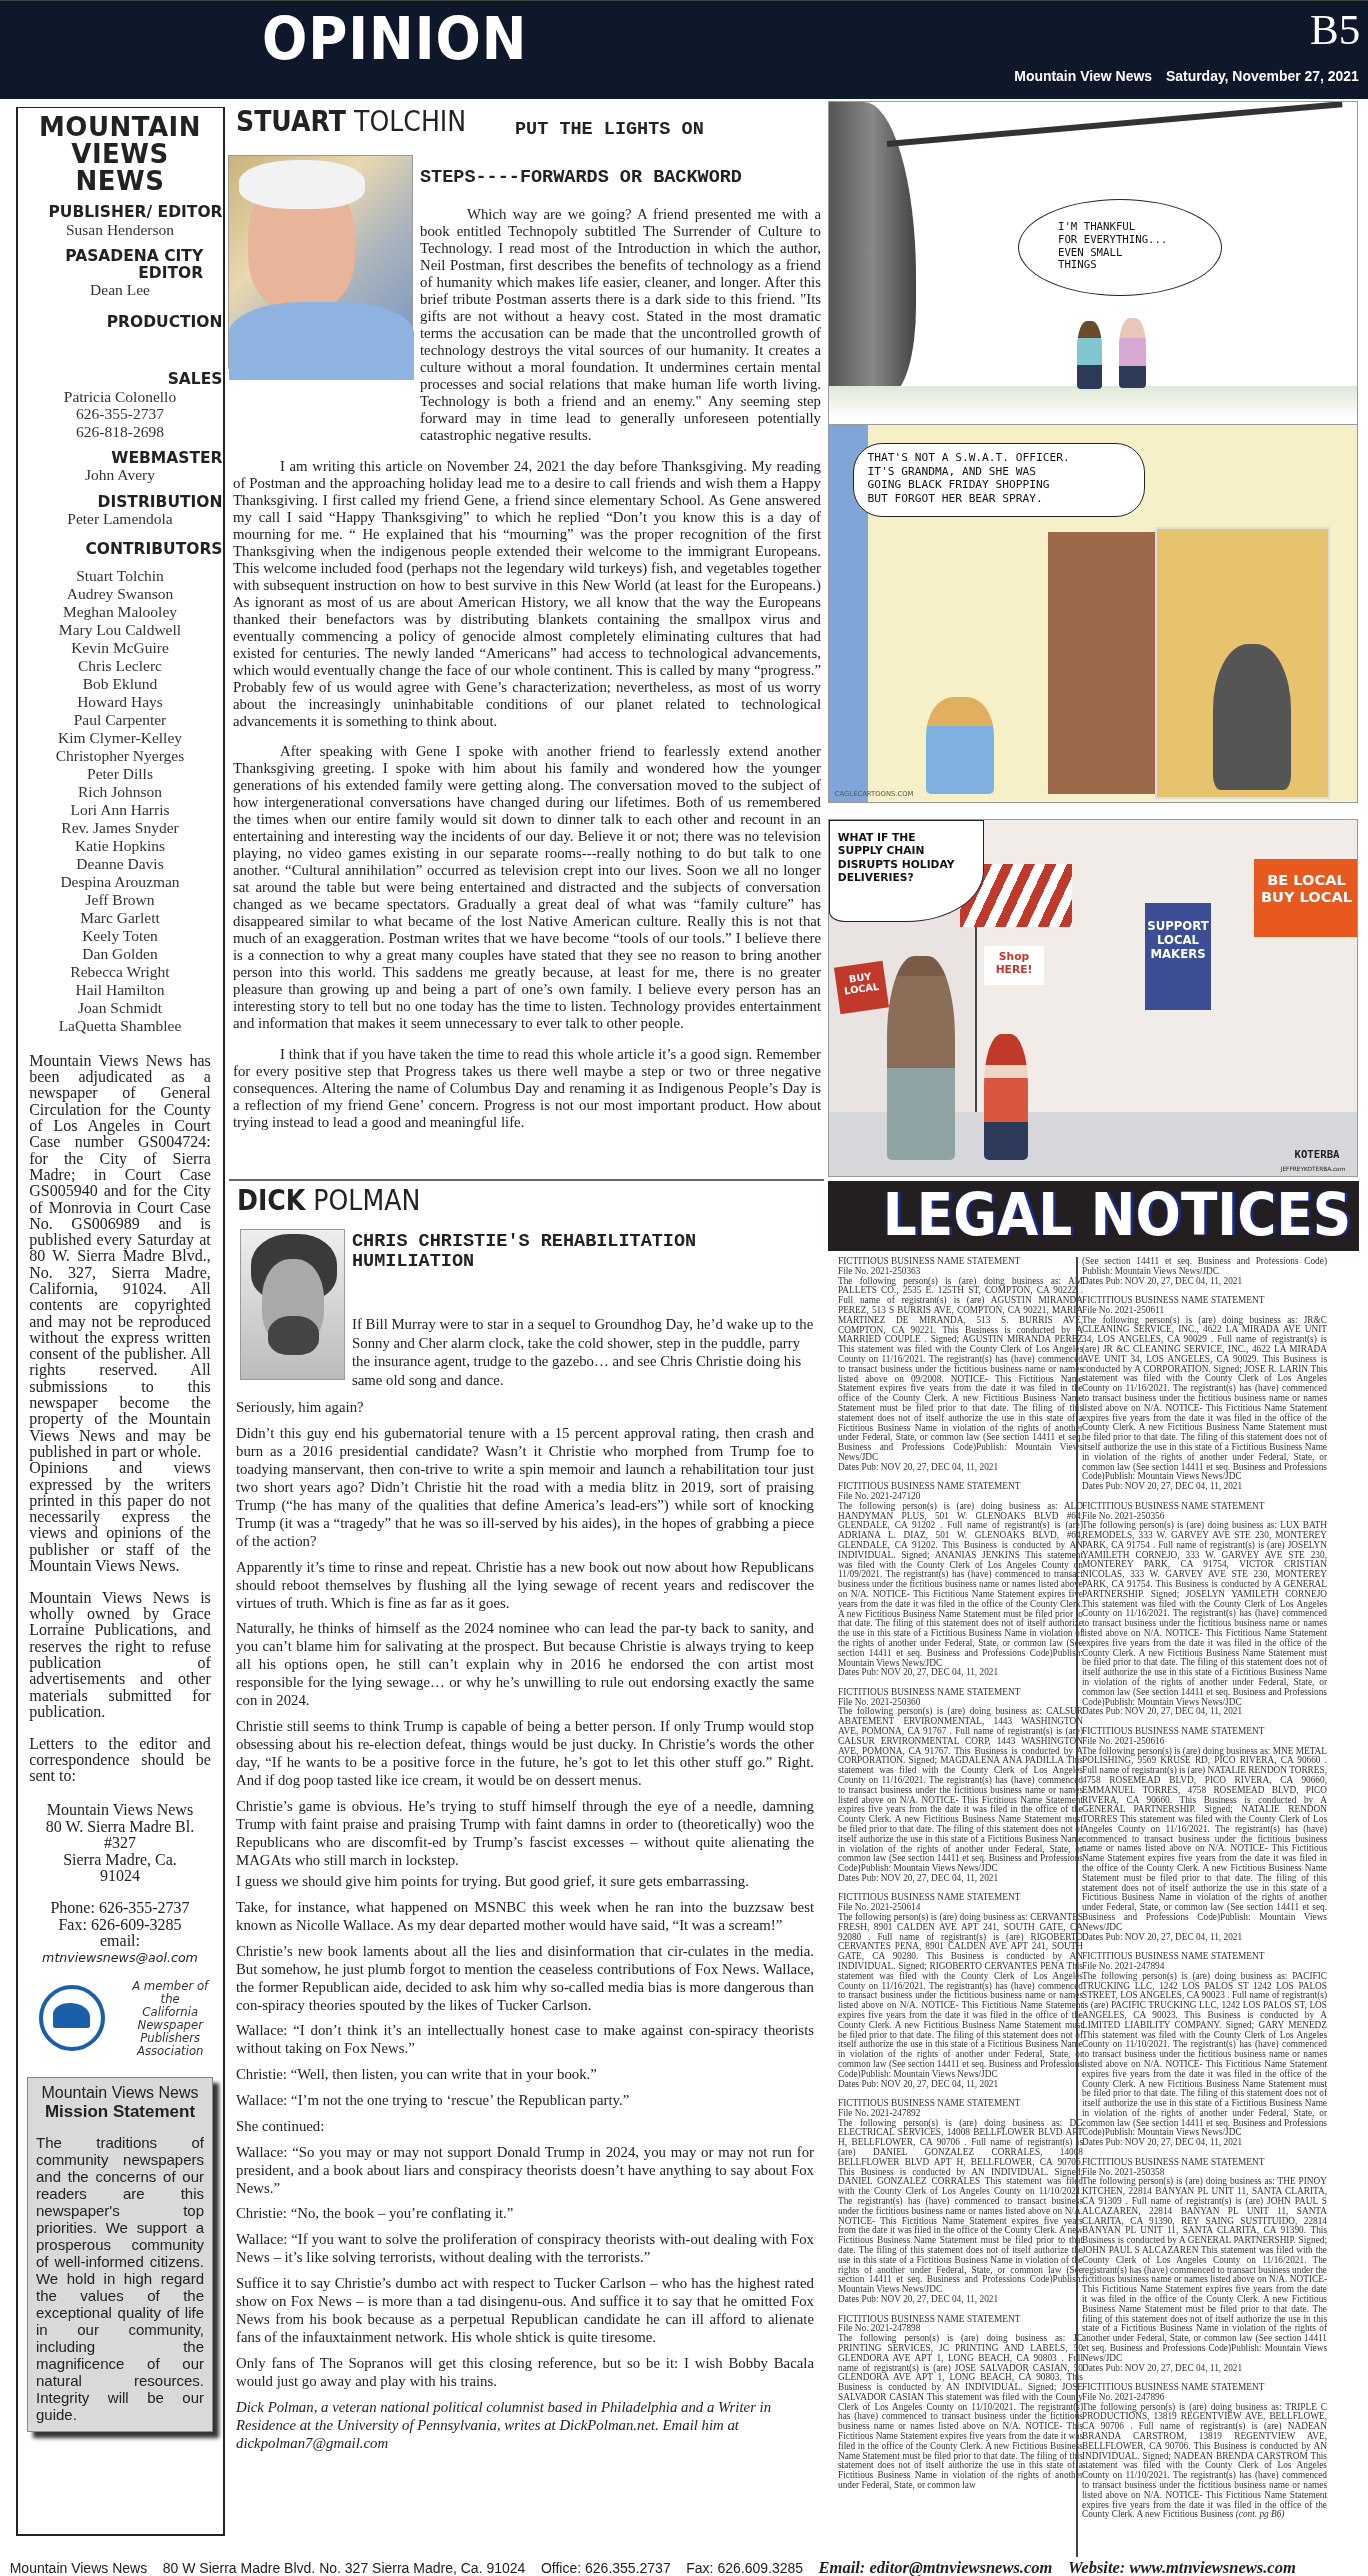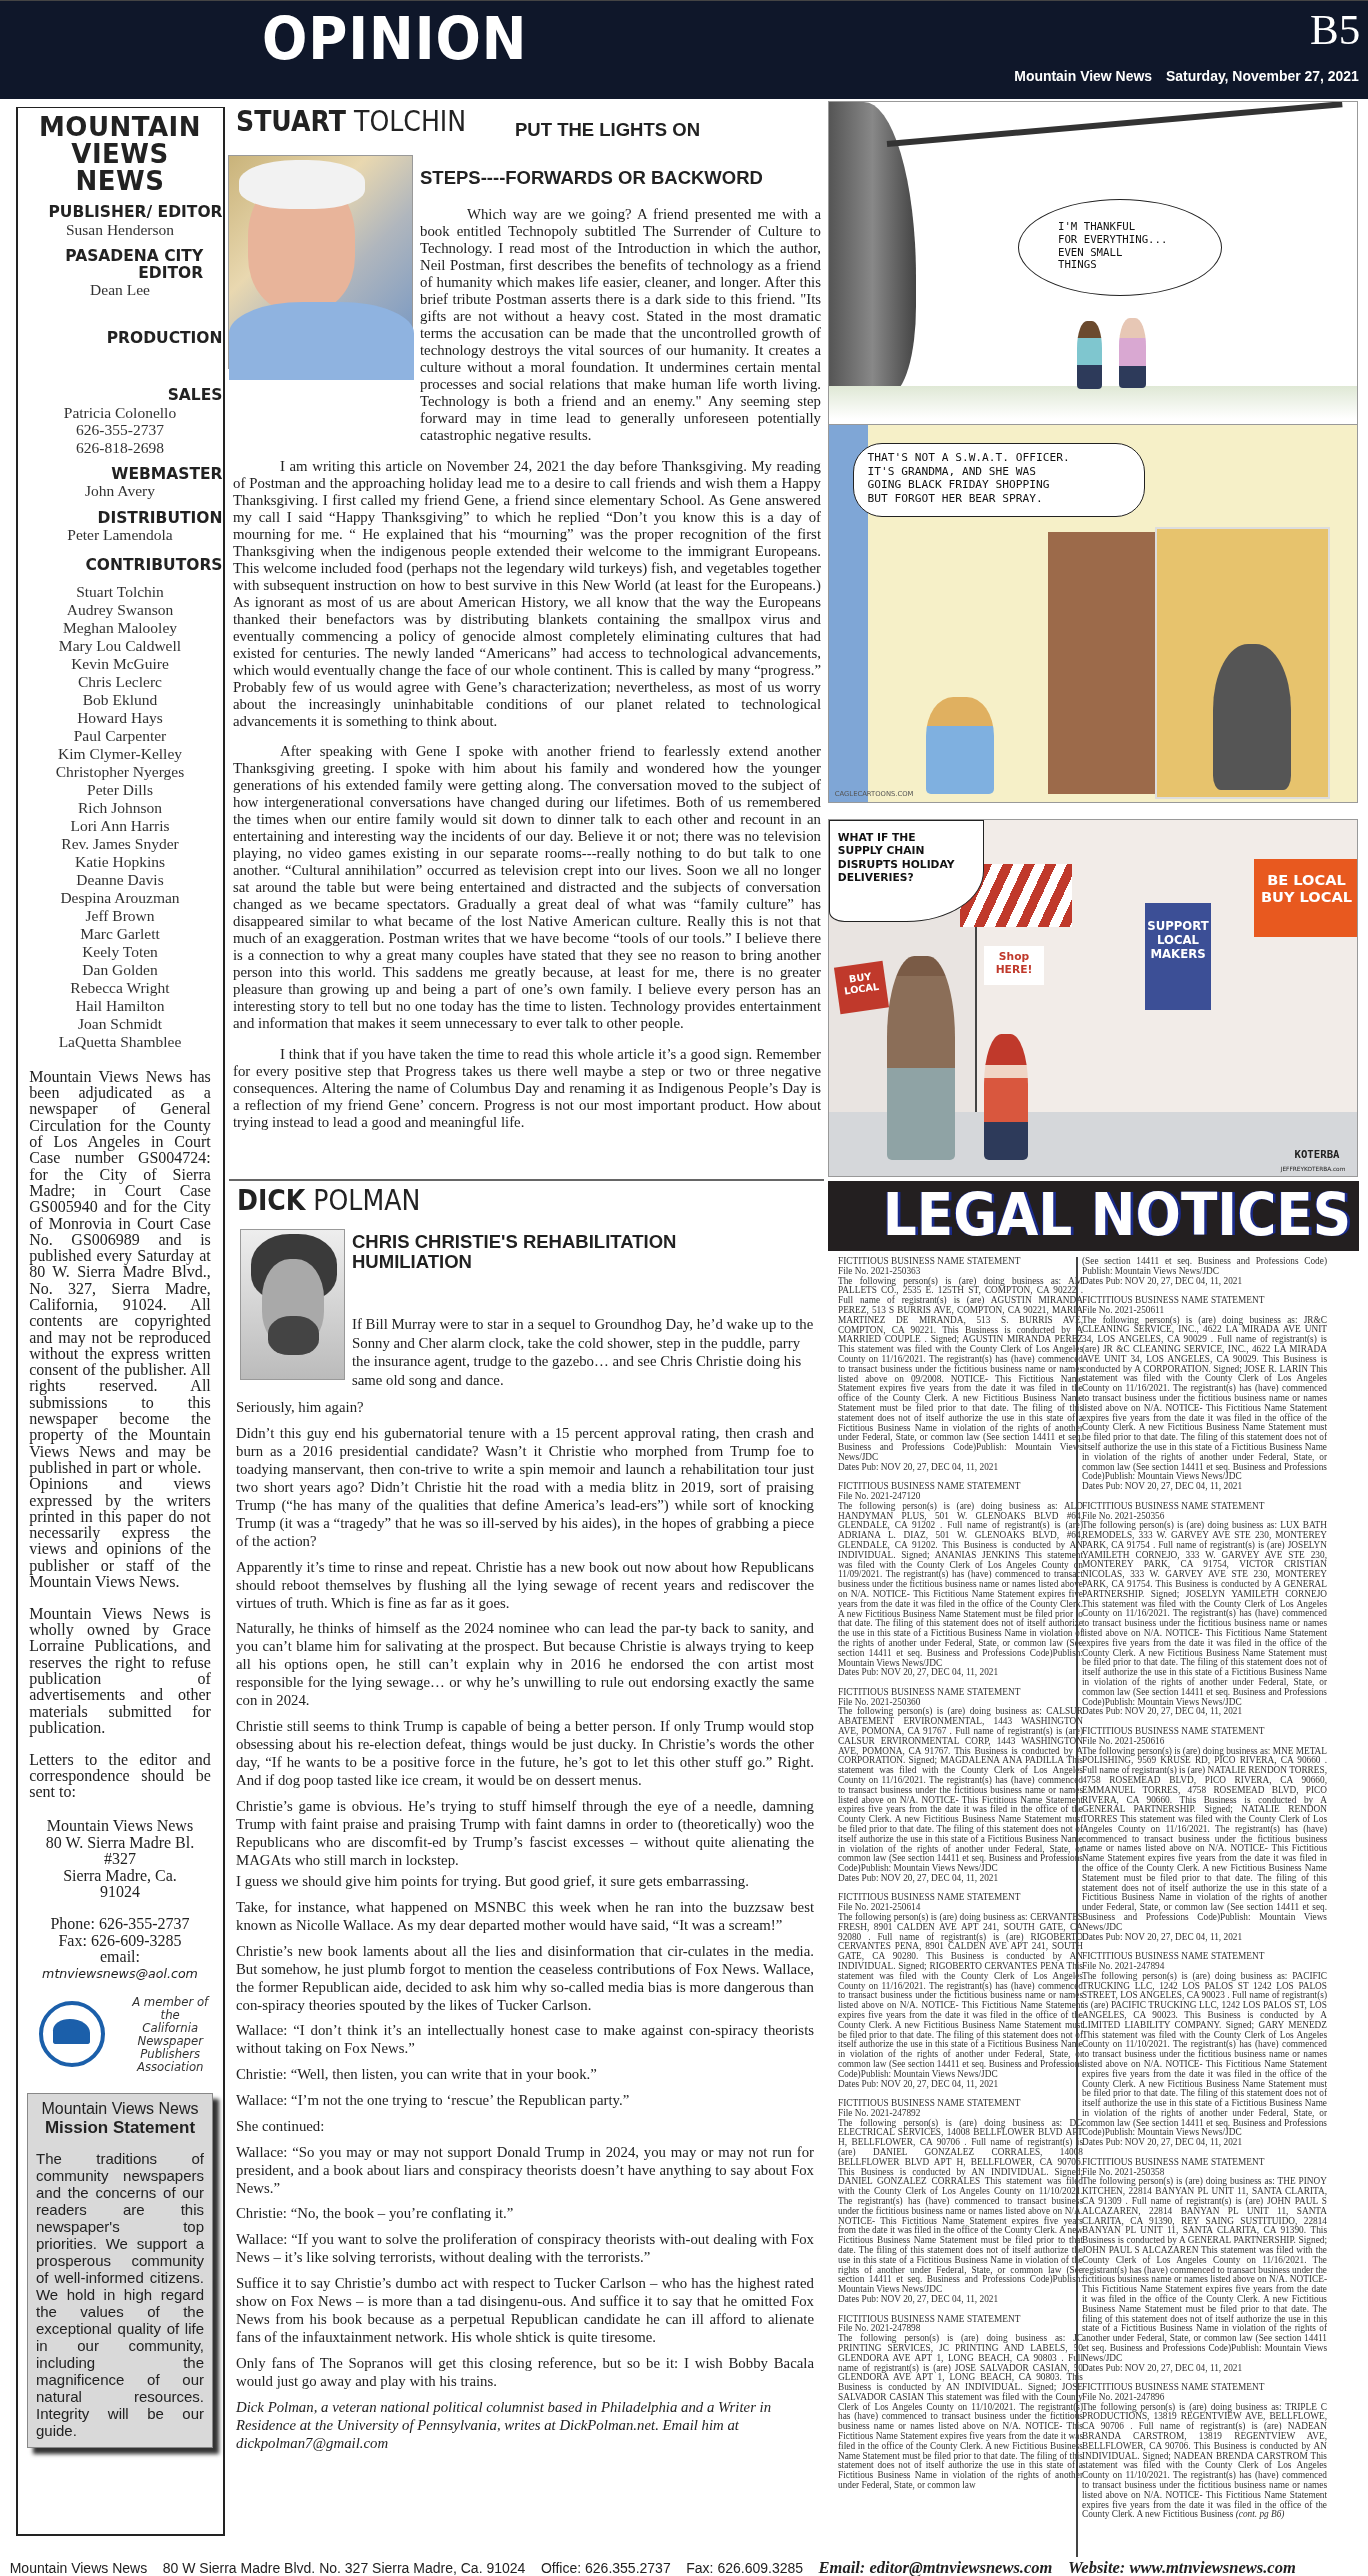--- a/index.html
+++ b/index.html
@@ -27,21 +27,21 @@
   .cnpa .logo { position: absolute; left: 21.4px; top: 5.8px; width: 66px; height: 66px; border: 4.9px solid #1b5faa; border-radius: 50%; }
   .cnpa .logo::after { content: ""; position: absolute; left: 9.7px; top: 13.6px; width: 37px; height: 25px; background: #1b5faa; border-radius: 50% 60% 10% 10%; }
   .cnpa .member { position: absolute; right: 5.8px; top: 0; width: 93px; font-family: "DejaVu Sans", sans-serif; font-style: italic; font-size: 11.7px; line-height: 13px; color: #333; }
   .mission { position: relative; margin: 13.6px 9.7px 0 9.7px; background: #d9d9d9; border: 1px solid #888; box-shadow: 5.8px 5.8px 3.9px #333; padding: 5.8px 7.8px 7.8px 7.8px; }
   .mission .mt1 { font-family: "Liberation Sans", sans-serif; font-size: 16px; }
   .mission .mt2 { font-family: "Liberation Sans", sans-serif; font-size: 17px; font-weight: bold; }
   .mission .mbody { font-family: "Liberation Sans", sans-serif; font-size: 15px; line-height: 17px; text-align: justify; margin-top: 11.7px; color: #222; }
   .author-head { font-family: "DejaVu Sans", sans-serif; font-size: 28px; letter-spacing: 0; transform: scaleX(0.9); transform-origin: left; white-space: nowrap; }
   .author-head b { font-weight: bold; }
   .author-head span { font-weight: normal; }
-  .headline { font-family: Liberation Sans, sans-serif; font-weight: bold; font-size: 18.5px; line-height: 21.4px; }
+  .headline { font-family: Liberation Mono, monospace; font-weight: bold; font-size: 18.5px; line-height: 21.4px; }
   .photo { position: absolute; background: linear-gradient(135deg, #c9b37a 0%, #e9d8b0 35%, #b0b6bd 60%, #6e93c4 100%); border: 1px solid #999; }
   .photo .face { position: absolute; border-radius: 45% 45% 40% 40%; }
   .body-text { font-size: 14.8px; line-height: 17px; text-align: justify; color: #222; }
   .body-text p { margin-top: 10px; }
   .indent { text-indent: 47px; }
   .rule-h { position: absolute; height: 1.9px; background: #666; }
 
   
   .cartoon { position: absolute; left: 828px; width: 530px; border: 1px solid #999; overflow: hidden; }
   .bubble { position: absolute; font-family: "DejaVu Sans Mono", monospace; font-size: 10.7px; line-height: 12.6px; background: #fff; border: 1.5px solid #222; border-radius: 50%; text-align: left; padding: 19.4px 29px; color: #111; }
@@ -79,21 +79,21 @@
   </div>
 
   <div>
     <div class="sb-role">PUBLISHER/ EDITOR</div>
     <div class="sb-name">Susan Henderson</div>
   </div>
   <div style="margin-top:9.7px">
     <div class="sb-role" style="padding:0 19.4px">PASADENA CITY EDITOR</div>
     <div class="sb-name">Dean Lee</div>
   </div>
-  <div style="margin-top:31px">
+  <div style="margin-top:15px">
     <div class="sb-role">PRODUCTION</div>
   </div>
   <div style="margin-top:41px">
     <div class="sb-role">SALES</div>
     <div class="sb-name">Patricia Colonello</div>
     <div class="sb-name">626-355-2737</div>
     <div class="sb-name">626-818-2698</div>
   </div>
   <div style="margin-top:7.8px">
     <div class="sb-role">WEBMASTER</div>

